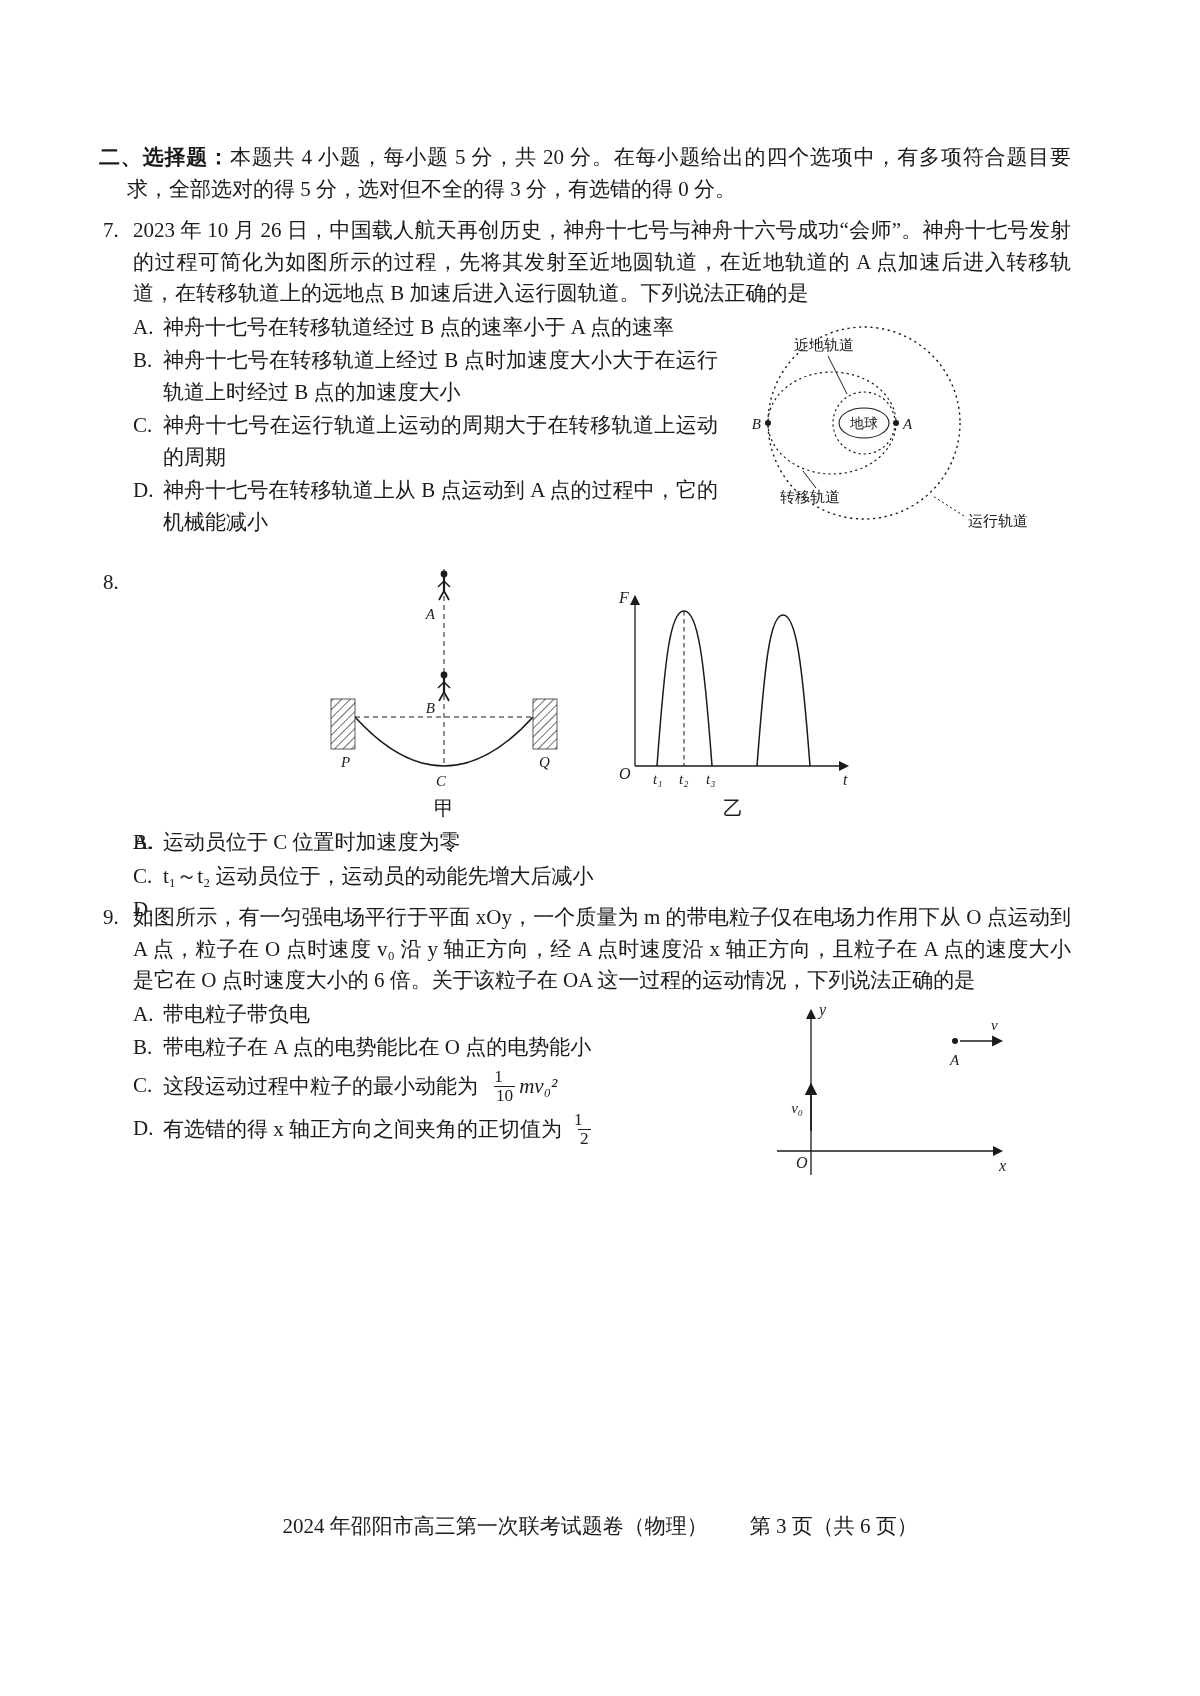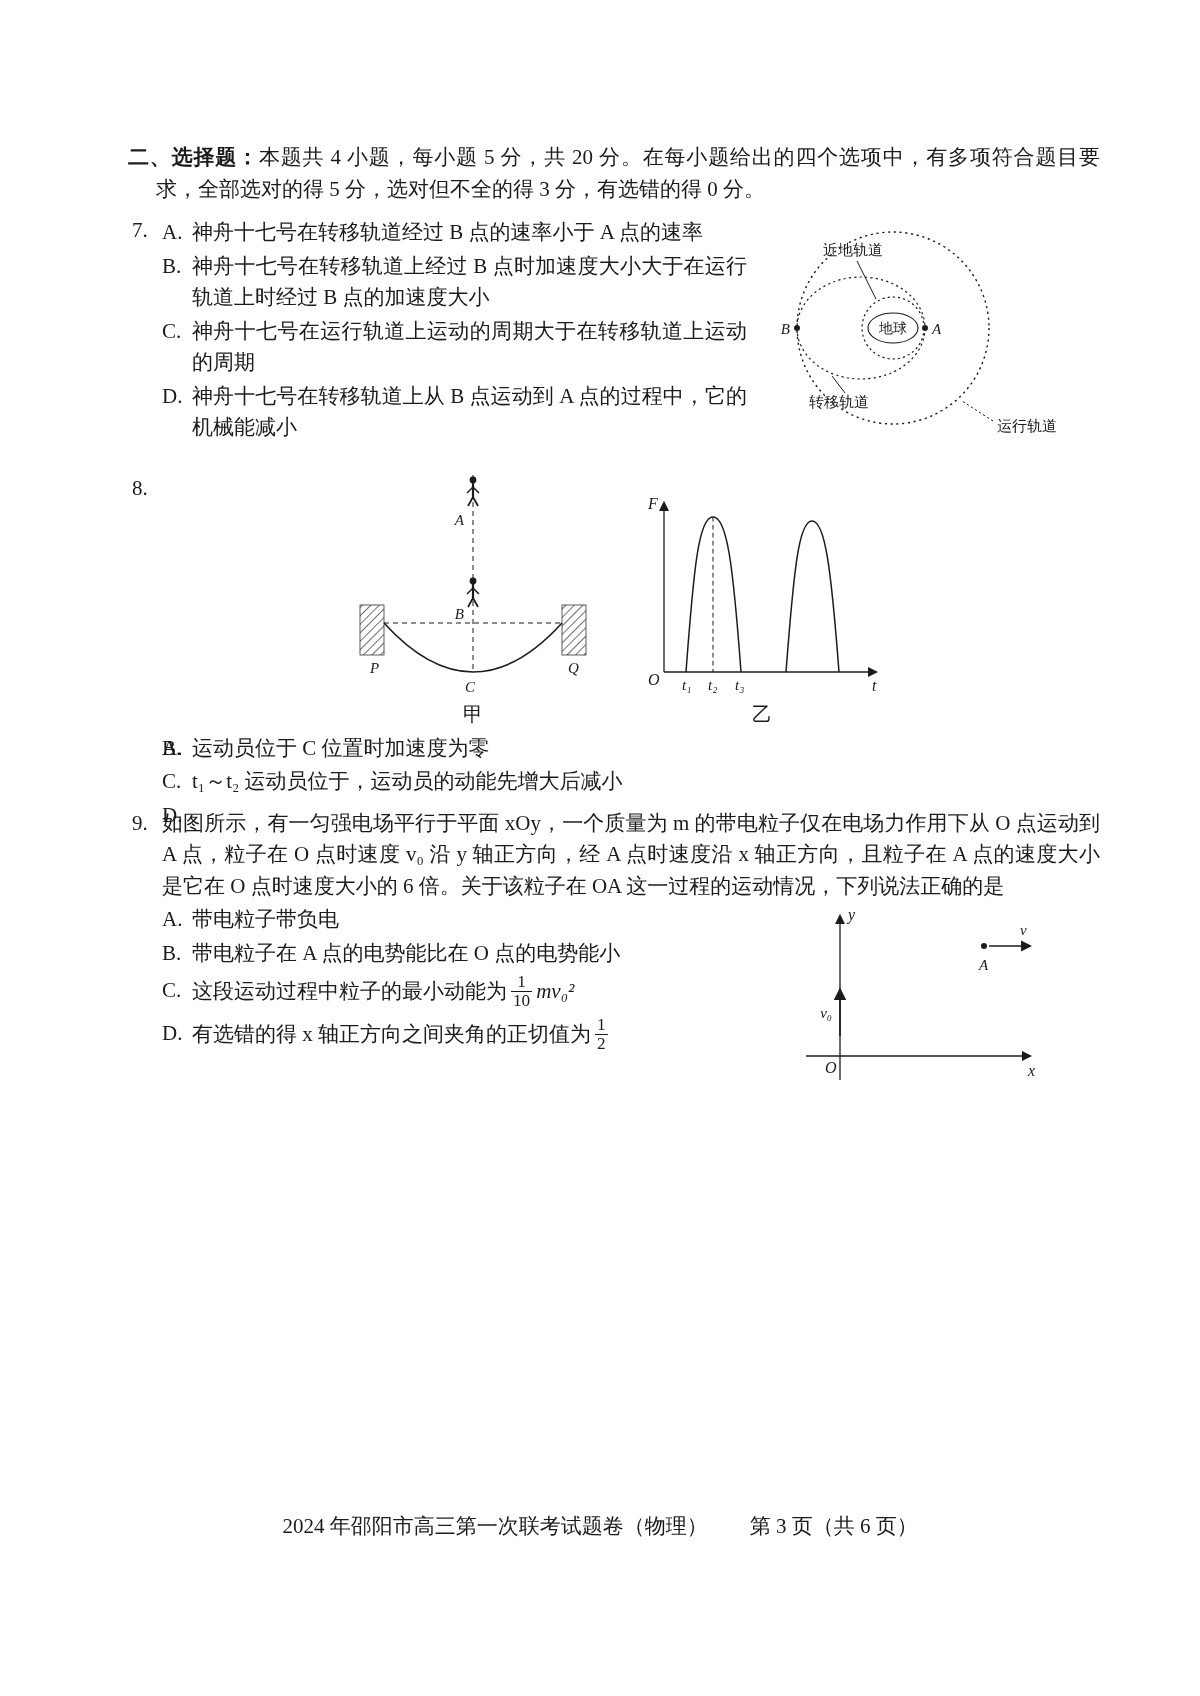--- a/index.html
+++ b/index.html
@@ -1,19 +1,19 @@
 <!DOCTYPE html>
 <html><head>
 <meta charset="utf-8">
 <style>
   * { margin:0; padding:0; box-sizing:border-box; }
   html,body { background:#e8e8e8; }
   body { width:1200px; font-family:"Liberation Serif","DejaVu Serif",serif; color:#1b1b1b; }
   .page { position:relative; width:1200px; height:1696px; background:#ffffff; overflow:hidden; }
-  .content { position:absolute; left:128px; top:142px; width:972px; font-size:21px; line-height:1.5; text-align:justify; }
+  .content { position:absolute; left:99px; top:142px; width:972px; font-size:21px; line-height:1.5; text-align:justify; }
 
   .bold { font-weight:bold; }
   .section-head { padding-left:28px; text-indent:-28px; }
 
   .q { position:relative; padding-left:34px; margin-top:10px; }
   .qnum { position:absolute; left:4px; top:0; }
 
   .opt { position:relative; padding-left:30px; margin-top:2px; }
   .opt-label { position:absolute; left:0; top:0; }
 
@@ -24,40 +24,41 @@
   .q8-figs { display:flex; align-items:flex-end; gap:48px; padding-left:196px; margin-top:6px; margin-bottom:4px; }
   .fig-block { display:flex; flex-direction:column; align-items:center; }
   .fig-caption { font-size:20px; margin-top:2px; text-align:center; }
 
   .q9-body { display:flex; align-items:flex-start; }
   .q9-opts { width:612px; flex:0 0 auto; }
   .q9-fig { margin-left:18px; margin-top:2px; flex:0 0 auto; }
 
   .var { font-style:italic; }
   .frac { display:inline-flex; flex-direction:column; vertical-align:middle; text-align:center; line-height:1.05; font-size:0.82em; margin:0 4px; position:relative; top:-2px; }
-  .frac .den { border-top:1.3px solid #1b1b1b; padding:0 2px; }
+  .frac .den { border-top:1.3px solid #1b1b1b; padding:0 2px;margin-left:12px; }
   .frac .num { padding:0 2px; }
   .opt-math { margin-top:6px; }
 
   .footer { position:absolute; top:1512px; left:0; width:1200px; text-align:center; font-size:21px; color:#1b1b1b; }
 
   svg text { font-family:"Liberation Serif","DejaVu Serif",serif; fill:#1b1b1b; }
 </style>
 </head>
 <body>
 
 <div class="page">
   <div class="content">
 
     <div class="section-head">
       <span class="bold">二、选择题：</span><span>本题共 4 小题，每小题 5 分，共 20 分。在每小题给出的四个选项中，有多项符合题目要求，全部选对的得 5 分，选对但不全的得 3 分，有选错的得 0 分。</span>
     </div>
 
     <div class="q">
       <span class="qnum">7.</span>
+      <div class="stem">2023 年 10 月 26 日，中国载人航天再创历史，神舟十七号与神舟十六号成功“会师”。神舟十七号发射的过程可简化为如图所示的过程，先将其发射至近地圆轨道，在近地轨道的 A 点加速后进入转移轨道，在转移轨道上的远地点 B 加速后进入运行圆轨道。下列说法正确的是</div>
       <div class="q7-body">
         <div class="q7-opts">
           <div class="opt">
             <span class="opt-label">A.</span>
             <span>神舟十七号在转移轨道经过 B 点的速率小于 A 点的速率</span>
           </div>
           <div class="opt">
             <span class="opt-label">B.</span>
             <span>神舟十七号在转移轨道上经过 B 点时加速度大小大于在运行轨道上时经过 B 点的加速度大小</span>
           </div>

